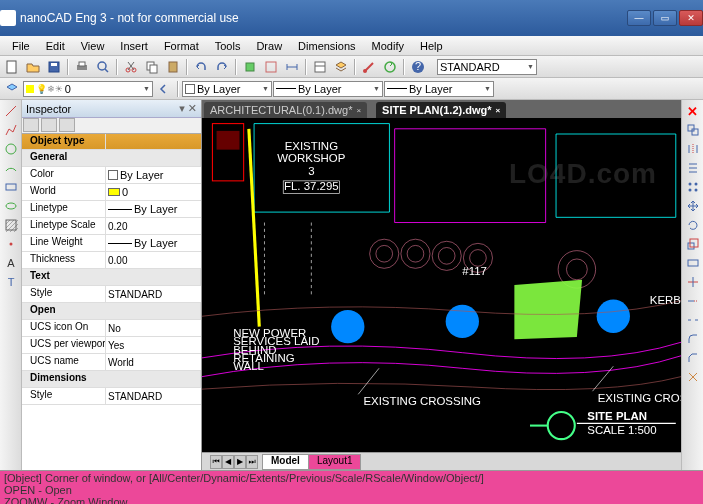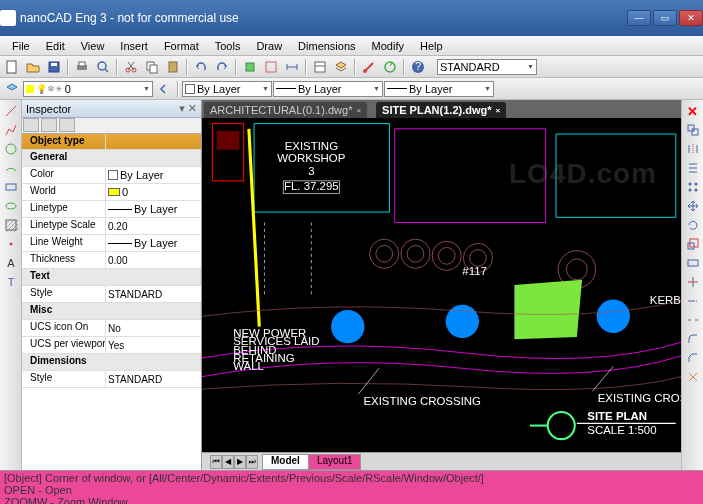--- a/index.html
+++ b/index.html
@@ -355,29 +355,33 @@
         <div class="prop-val">0.00</div>
       </div>
       <div class="prop-row section">
           <div class="prop-key" style="width:100%">Text</div>
         </div>
       <div class="prop-row">
         <div class="prop-key">Style</div>
         <div class="prop-val">STANDARD</div>
       </div>
       <div class="prop-row section">
-          <div class="prop-key" style="width:100%">Misc</div>
+          <div class="prop-key" style="width:100%">Open</div>
         </div>
       <div class="prop-row">
         <div class="prop-key">UCS icon On</div>
         <div class="prop-val">No</div>
       </div>
       <div class="prop-row">
         <div class="prop-key">UCS per viewport</div>
         <div class="prop-val">Yes</div>
+      </div>
+      <div class="prop-row">
+        <div class="prop-key">UCS name</div>
+        <div class="prop-val">World</div>
       </div>
       <div class="prop-row section">
           <div class="prop-key" style="width:100%">Dimensions</div>
         </div>
       <div class="prop-row">
         <div class="prop-key">Style</div>
         <div class="prop-val">STANDARD</div>
       </div>
     </div>
   </div>

